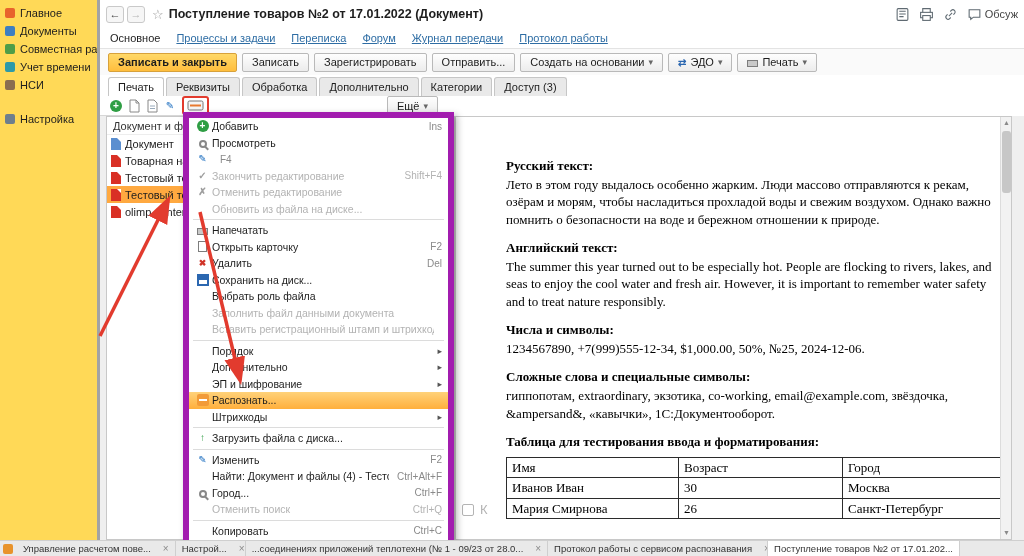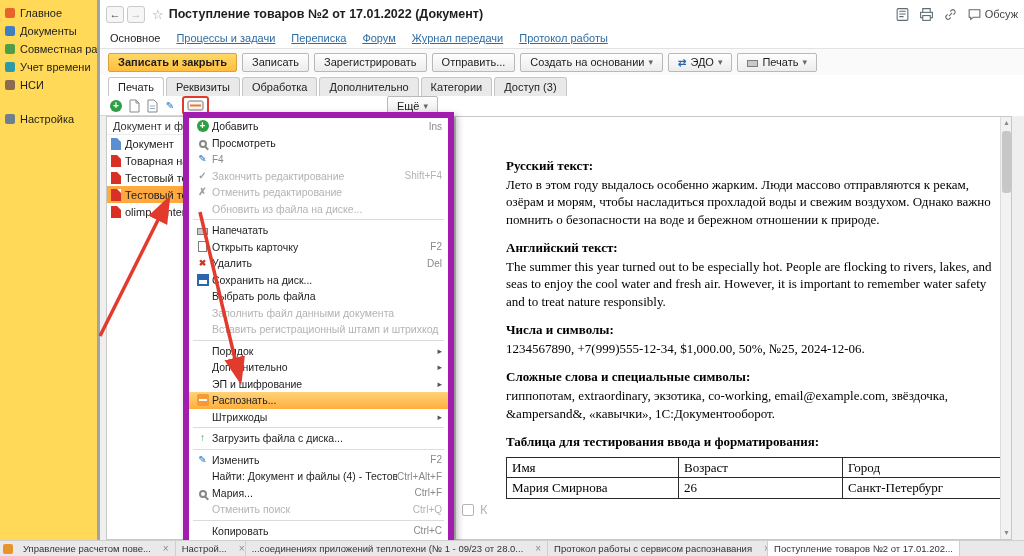--- a/index.html
+++ b/index.html
@@ -57,21 +57,21 @@
   .f-ic { width:10px; height:12px; flex:0 0 10px; position:relative; }
   .f-doc { background:#5b8fd0; }
   .f-pdf { background:#d93025; }
   .f-ic::after { content:""; position:absolute; right:0; top:0; border:2px solid #fff; border-left-color:transparent; border-bottom-color:transparent; }
 
   
   .menu { position:absolute; left:183px; top:112px; width:271px; height:444px; background:#fff; border:6px solid #a21caf; box-shadow:3px 3px 7px rgba(0,0,0,.3); z-index:30; font-size:10.5px; overflow:hidden; }
   .mi { display:flex; align-items:center; height:16.5px; padding:0 6px 0 4px; cursor:pointer; }
   .mi .icc { width:19px; flex:0 0 19px; display:flex; justify-content:center; }
   .mi .lbl { flex:1; white-space:nowrap; overflow:hidden; }
-  .mi .sc { color:#8a8a8a; font-size:10px; white-space:nowrap; }
+  .mi .sc { color:#8a8a8a; margin-left:8px; font-size:10px; white-space:nowrap; }
   .mi .sub { color:#555; margin-left:8px; font-size:9px; }
   .mi .sub::before{content:"▸"}
   .mi.disabled .lbl, .mi.disabled .sc { color:#b3b3b3; }
   .mi.hl { background:linear-gradient(#ffd27a,#ffaf3c); }
   .sep { height:1px; background:#dcdcdc; margin:2px 4px; }
 
   
   .gi { display:inline-block; width:12px; height:12px; line-height:12px; text-align:center; font-size:10px; font-weight:bold; }
   .i-add { background:#2f9e44; color:#fff; border-radius:50%; }
   .i-add::before{content:"+"}
@@ -297,20 +297,25 @@
     <div class="sec-b">гиппопотам, extraordinary, экзотика, co-working, email@example.com, звёздочка, &amp;ampersand&amp;, «кавычки», 1С:Документооборот.</div>
     <div class="sec-h">Таблица для тестирования ввода и форматирования:</div>
     <table class="pv">
       <tbody>
           <tr>
         <th style="width:172px">Имя</th>
         <th style="width:164px">Возраст</th>
         <th>Город</th>
       </tr>
       <tr>
+        <td>Иванов Иван</td>
+        <td>30</td>
+        <td>Москва</td>
+      </tr>
+      <tr>
         <td>Мария Смирнова</td>
         <td>26</td>
         <td>Санкт-Петербург</td>
       </tr>
     </tbody>
       </table>
   </div>
   <div class="pv-watermark">
     <span class="wm-ic"></span>
     <span>К</span>
@@ -452,21 +457,21 @@
     </div>
   <div class="mi">
       <span class="icc"></span>
       <span class="lbl">Найти: Документ и файлы (4) - Тестовый текст</span>
       <span class="sc">Ctrl+Alt+F</span>
     </div>
   <div class="mi">
       <span class="icc">
         <span class="gi i-view"></span>
       </span>
-      <span class="lbl">Мария...</span>
+      <span class="lbl">Город...</span>
       <span class="sc">Ctrl+F</span>
     </div>
   <div class="mi disabled">
       <span class="icc"></span>
       <span class="lbl">Отменить поиск</span>
       <span class="sc">Ctrl+Q</span>
     </div>
   <div class="sep"></div>
   <div class="mi">
       <span class="icc"></span>

